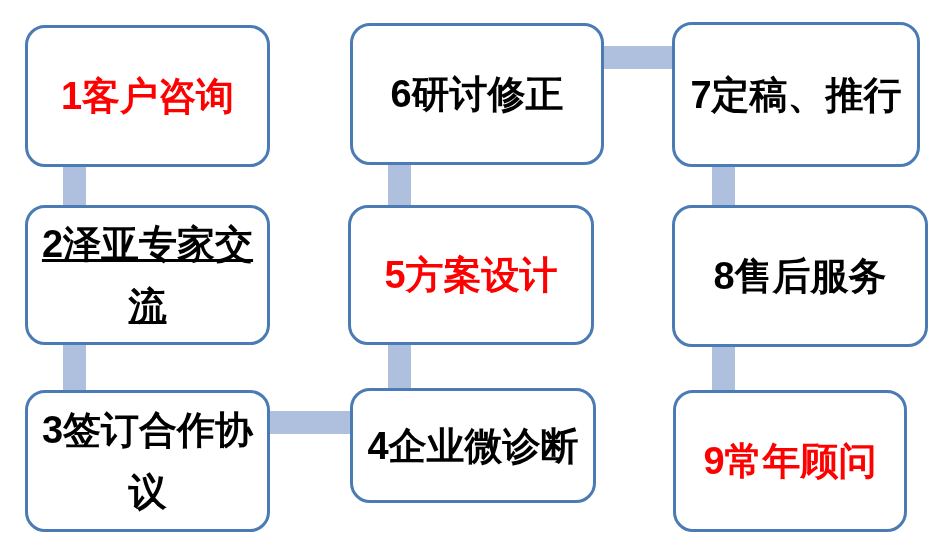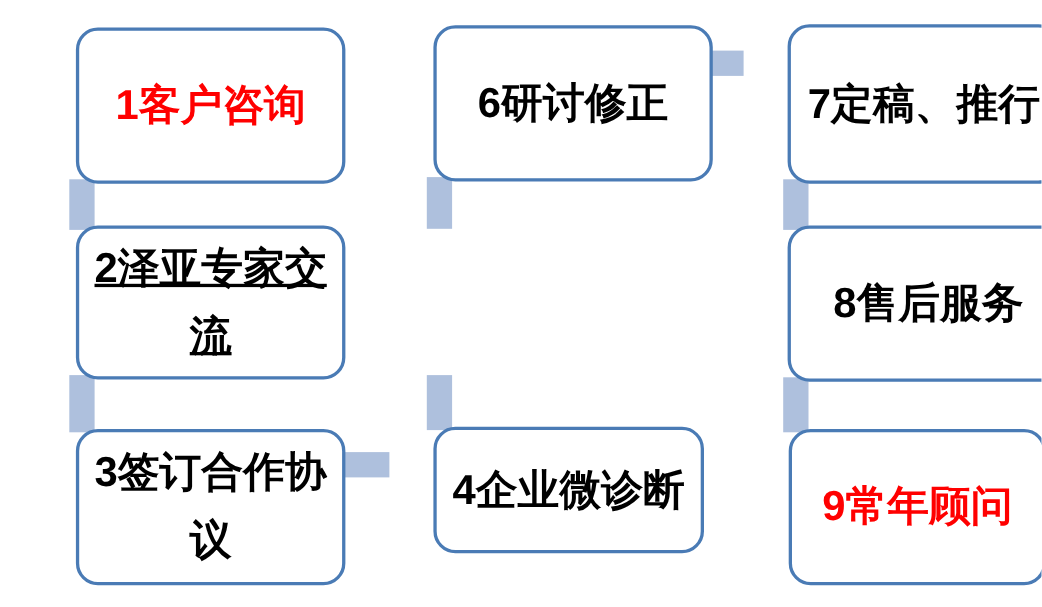--- a/index.html
+++ b/index.html
@@ -26,21 +26,20 @@
     position: absolute;
     z-index: 2;
     background: #ffffff;
     border: 3px solid #4a7bb5;
     border-radius: 20px;
     box-sizing: border-box;
     display: flex;
     align-items: center;
     justify-content: center;
     text-align: center;
-    margin-left: 44px;
   }
   .box .label {
     font-size: 38px;
     font-weight: 700;
     line-height: 62px;
     color: #000000;
     padding: 0 8px;
     letter-spacing: 0px;
   }
   .box .label[data-emphasis="red"] { color: #ff0000; }
@@ -90,20 +89,23 @@
   </div>
 
   <div class="box b3">
     <span class="label" data-emphasis="black">3签订合作协议</span>
   </div>
 
   <div class="box b4">
     <span class="label" data-emphasis="black">4企业微诊断</span>
   </div>
 
+  <div class="box b5">
+    <span class="label" data-emphasis="red">5方案设计</span>
+  </div>
 
   <div class="box b6">
     <span class="label" data-emphasis="black">6研讨修正</span>
   </div>
 
   <div class="box b7">
     <span class="label" data-emphasis="black">7定稿、推行</span>
   </div>
 
   <div class="box b8">

